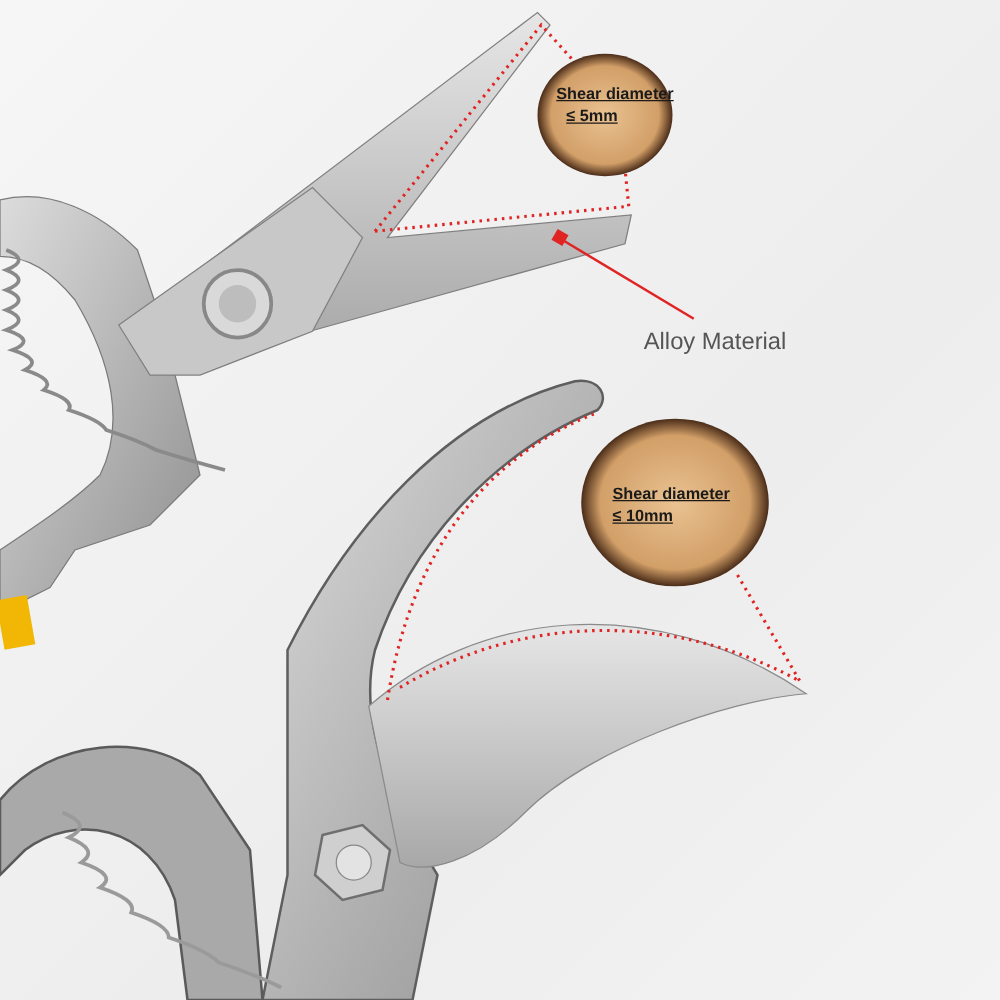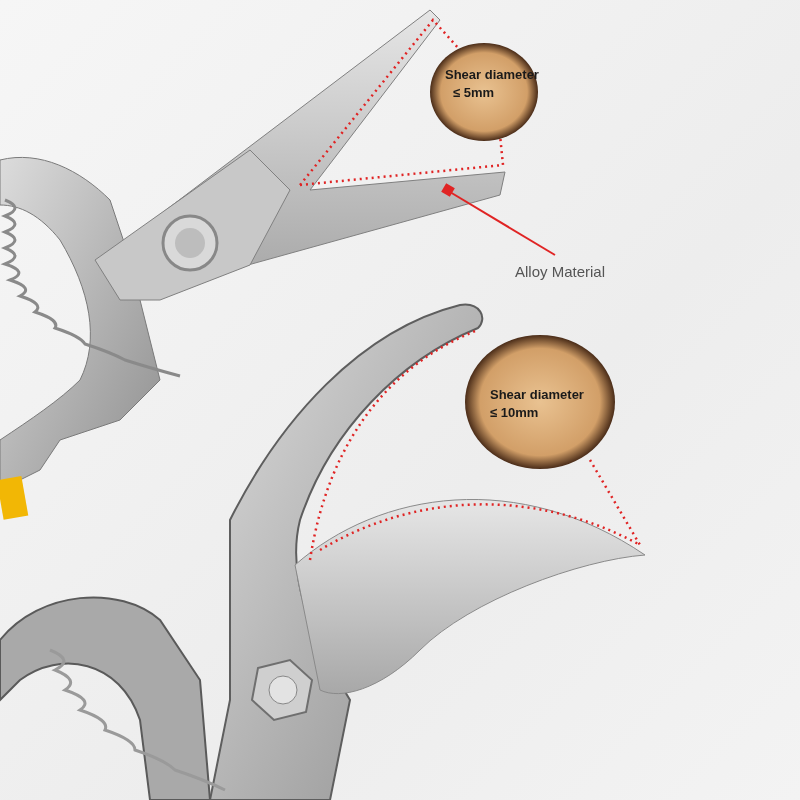--- a/index.html
+++ b/index.html
@@ -1,20 +1,20 @@
 <!DOCTYPE html>
 <html><head>
 <meta charset="utf-8">
 <style>
   html,body{margin:0;padding:0;}
   body{width:800px;height:800px;overflow:hidden;background:#f2f2f2;font-family:"Liberation Sans",sans-serif;}
   .stage{position:relative;width:800px;height:800px;background:linear-gradient(135deg,#f6f6f6 0%,#ededed 60%,#f3f3f3 100%);}
   svg.art{position:absolute;left:0;top:0;}
-  .label{position:absolute;color:#1a1a1a;font-weight:bold;font-size:13px;line-height:18px;white-space:nowrap;}
-  .alloy{position:absolute;left:515px;top:263px;color:#555;font-size:15px;white-space:nowrap;}
+  .label{position:absolute;color:#1a1a1a;font-weight:bold;font-size:13px;line-height:18px;white-space:nowrap;text-decoration:underline;}
+  .alloy{position:absolute;left:515px;top:263px;color:#555;font-size:19px;white-space:nowrap;}
 </style>
 </head>
 <body>
 
 <div class="stage">
   <svg class="art" width="800" height="800" viewBox="0 0 800 800">
     <defs>
       <linearGradient id="steel" x1="0" y1="0" x2="1" y2="1">
         <stop offset="0" stop-color="#dcdcdc"></stop>
         <stop offset="0.5" stop-color="#b5b5b5"></stop>

